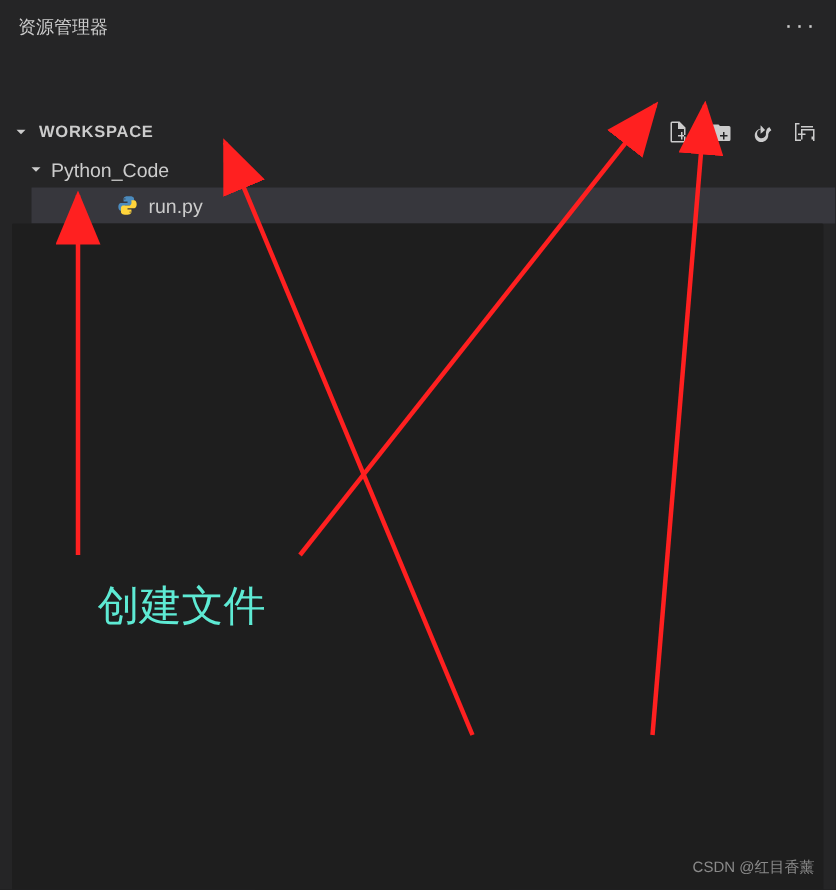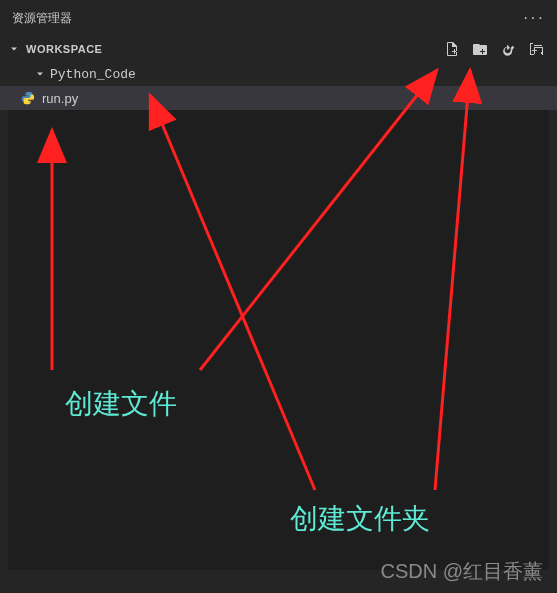--- a/index.html
+++ b/index.html
@@ -39,20 +39,21 @@
       font-size: 16px;
       letter-spacing: 2px;
       cursor: pointer;
     }
     .section-header {
       display: flex;
       justify-content: space-between;
       align-items: center;
       padding: 3px 8px 3px 6px;
       height: 26px;
+      margin-top: 39px;
     }
     .section-left {
       display: flex;
       align-items: center;
       gap: 2px;
     }
     .section-title {
       font-size: 11px;
       font-weight: 700;
       color: #cccccc;
@@ -77,26 +78,26 @@
     }
     .tree-item {
       display: flex;
       align-items: center;
       height: 24px;
       font-size: 13px;
       cursor: pointer;
       color: #cccccc;
     }
     .tree-item.folder {
-      padding-left: 32px;
-      font-family: Liberation Mono, monospace;
+      padding-left: 16px;
     }
     .tree-item.file {
-      padding-left: 20px;
+      padding-left: 56px;
       background: #37373d;
+      margin-left: 21px;
     }
     .chevron {
       width: 16px;
       height: 16px;
       display: inline-flex;
       align-items: center;
       justify-content: center;
       margin-right: 2px;
     }
     .file-icon {
@@ -131,21 +132,21 @@
       color: #5eead4;
       font-size: 28px;
       font-weight: 400;
       font-family: "Microsoft YaHei", sans-serif;
     }
     .watermark {
       position: absolute;
       bottom: 8px;
       right: 14px;
       color: #8a8a8a;
-      font-size: 20px;
+      font-size: 10px;
       font-family: Arial, sans-serif;
     }
   </style>
 </head>
 <body>
 
 <div class="container">
   <div class="title-bar">
     <span class="title-text">资源管理器</span>
     <span class="title-actions">···</span>
@@ -212,16 +213,15 @@
         <polygon points="0 0, 12 5, 0 10" fill="#ff2020"></polygon>
       </marker>
     </defs>
     <line x1="52" y1="370" x2="52" y2="130" stroke="#ff2020" stroke-width="3" marker-end="url(#arrowhead)"></line>
     <line x1="200" y1="370" x2="437" y2="70" stroke="#ff2020" stroke-width="3" marker-end="url(#arrowhead)"></line>
     <line x1="315" y1="490" x2="150" y2="95" stroke="#ff2020" stroke-width="3" marker-end="url(#arrowhead)"></line>
     <line x1="435" y1="490" x2="470" y2="70" stroke="#ff2020" stroke-width="3" marker-end="url(#arrowhead)"></line>
   </svg>
 
   <div class="annotation-text" style="left:65px; top:385px;">创建文件</div>
-  <div class="annotation-text" style="left:290px; top:500px;">创建文件夹</div>
 
   <div class="watermark">CSDN @红目香薰</div>
 </div>
 
 </body></html>

